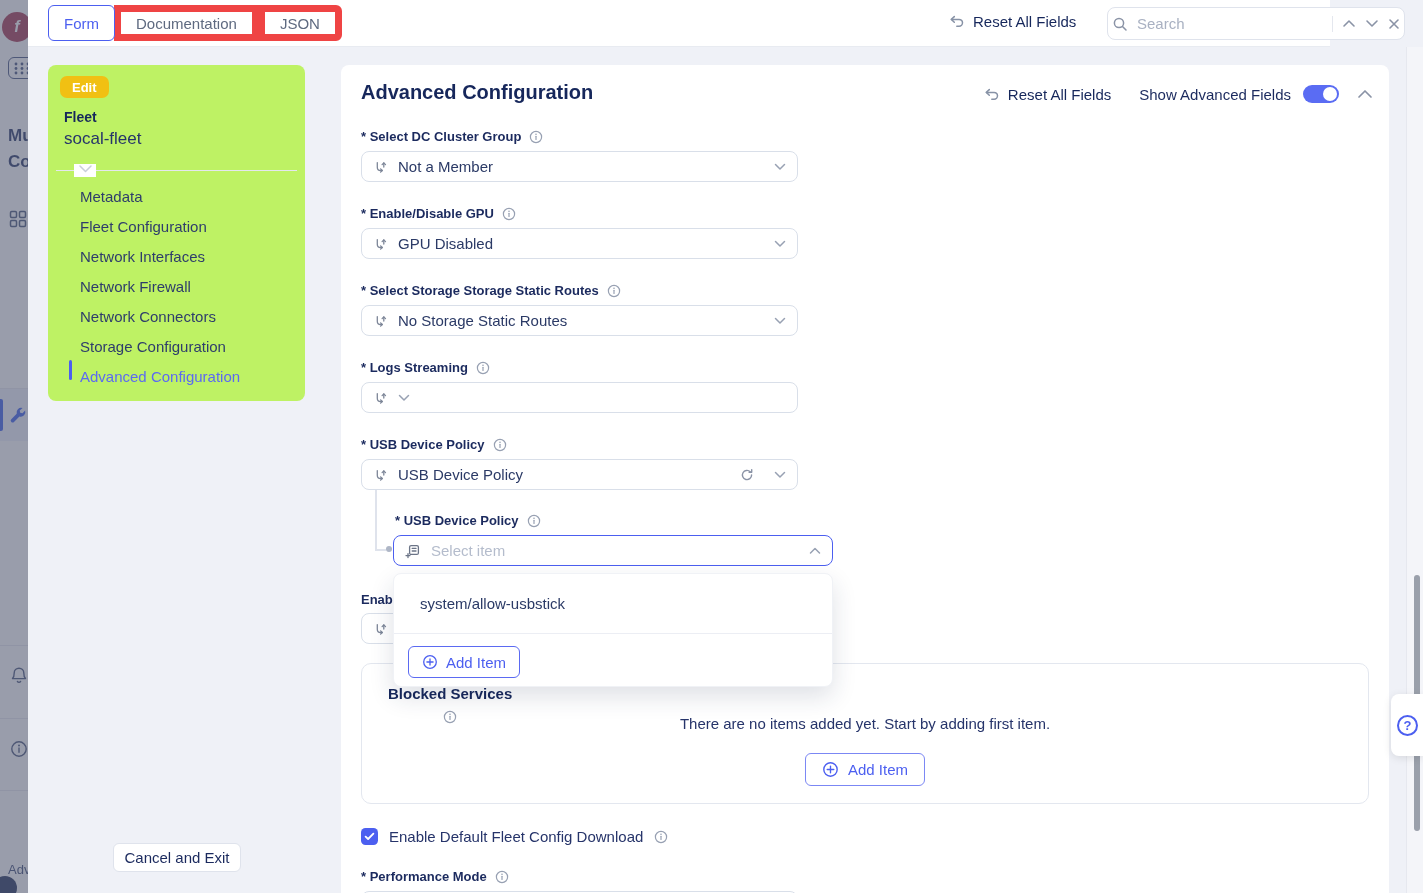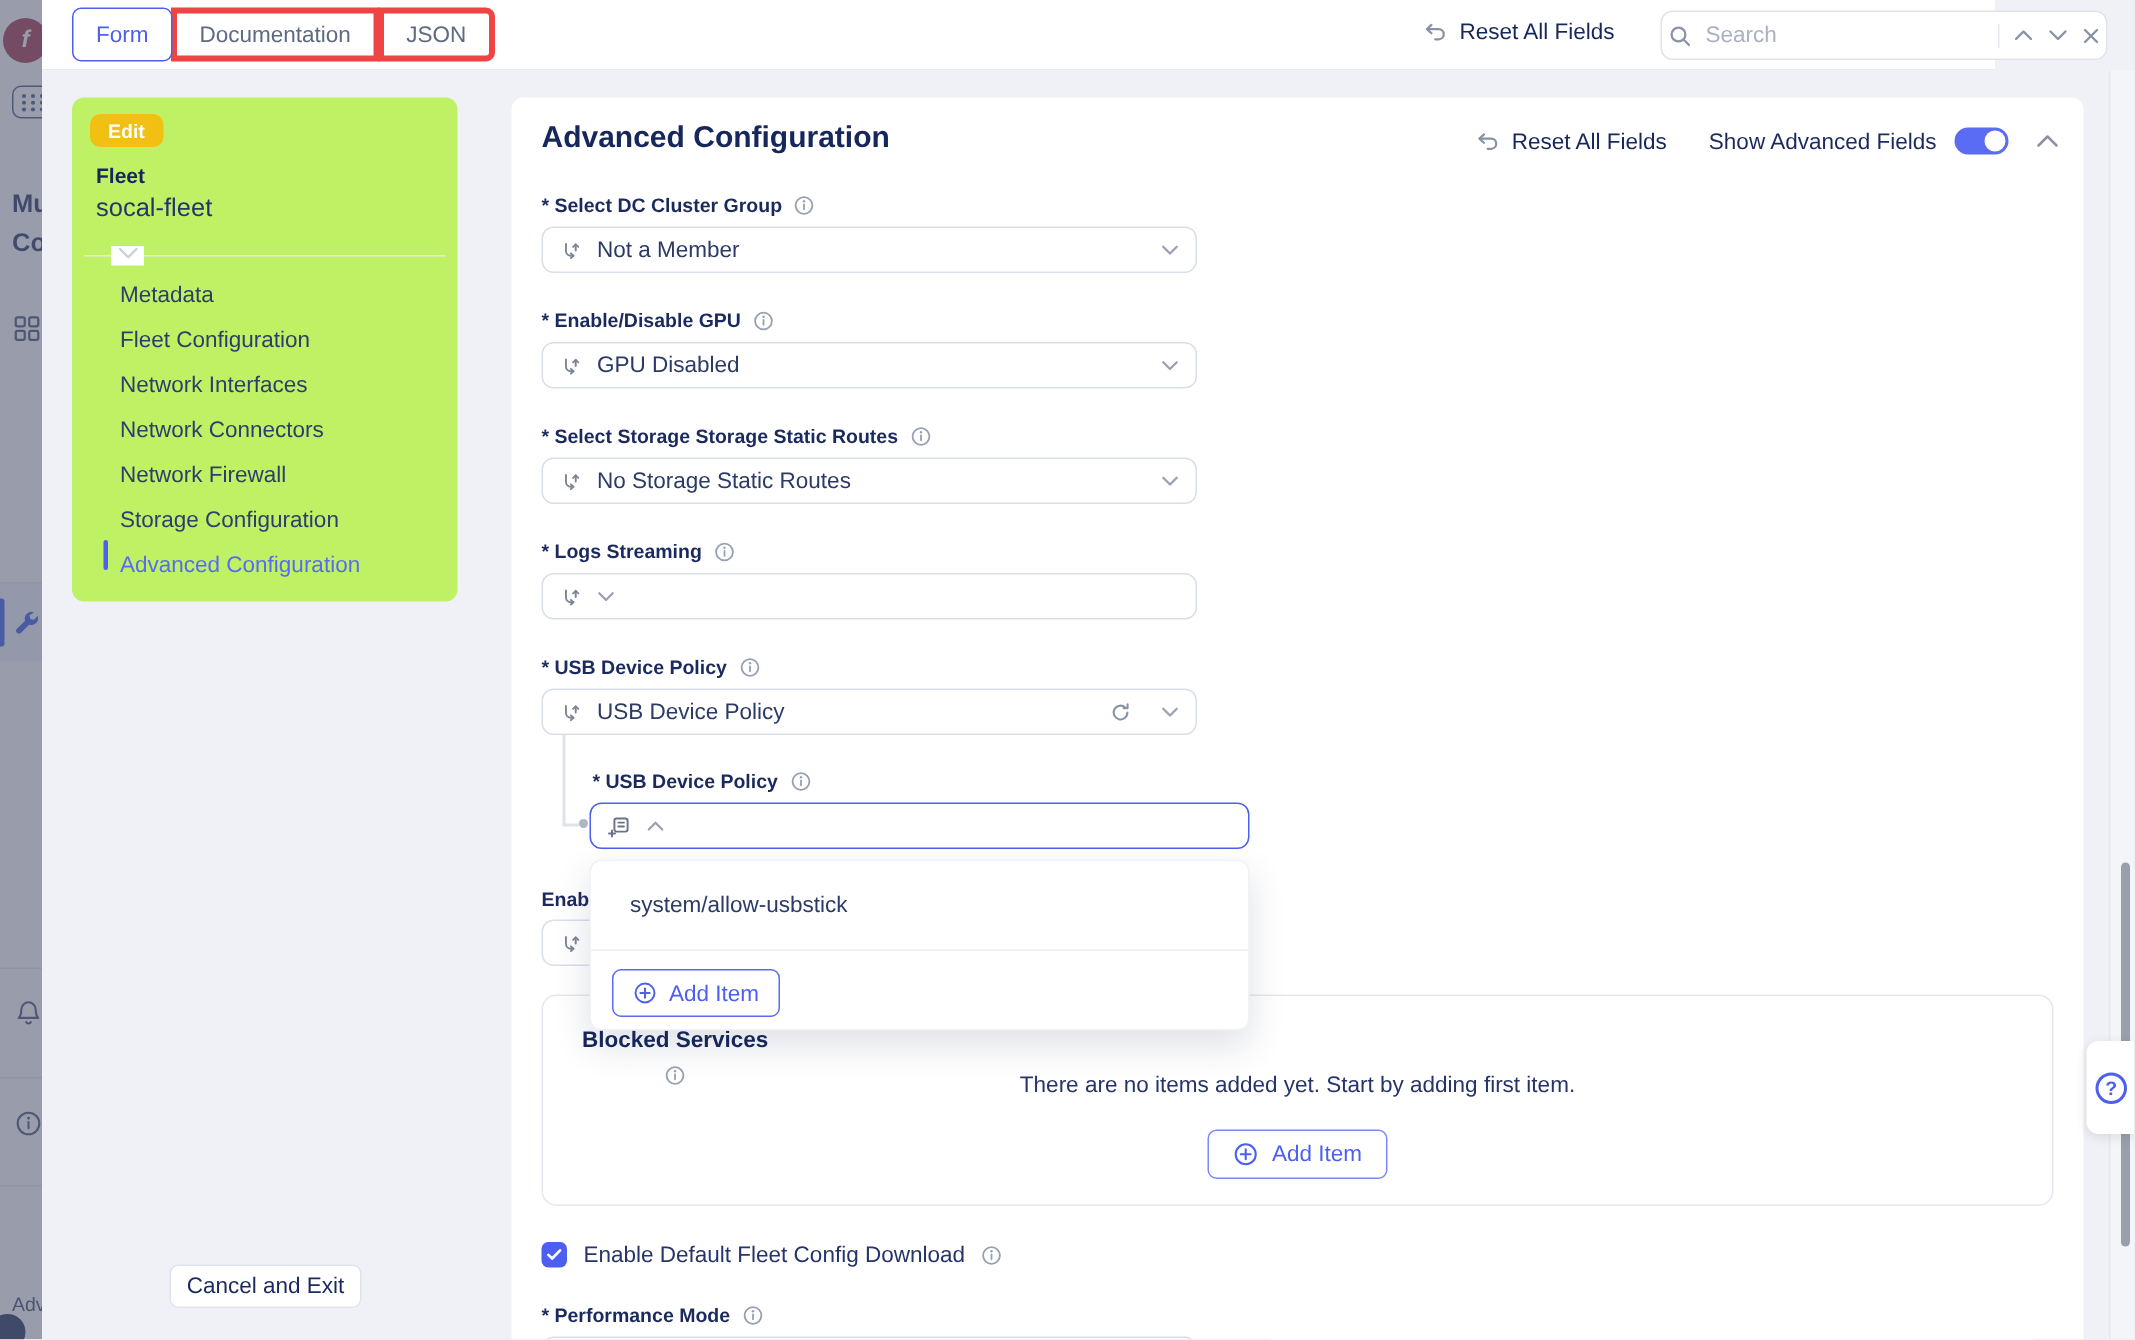--- a/index.html
+++ b/index.html
@@ -6,21 +6,21 @@
     --navy:#16275b; --navy2:#2b3a66; --accent:#4c5ff0; --accent2:#5b6af2;
     --border:#dbe0ea; --grayicon:#8a93a6; --ph:#b4bccc; --bg:#eff1f7;
   }
   *{margin:0;padding:0;box-sizing:border-box;}
   body{font-family:"Liberation Sans",sans-serif;background:#d8dbe3;}
   .frame{position:relative;width:1423px;height:893px;background:var(--bg);overflow:hidden;}
 
   
   .topbar{position:absolute;left:0;top:0;width:1330px;height:47px;background:#fff;border-bottom:1px solid #e8ebf1;}
   .tabs{position:absolute;left:48px;top:5px;display:flex;}
-  .tab{height:36px;display:flex;align-items:center;padding:0 15px;border:4px solid #ef4444;background:#fff;color:#5e6a80;font-size:15px;margin-left:-1px;cursor:pointer;}
+  .tab{height:36px;display:flex;align-items:center;padding:0 15px;border:7px solid #ef4444;background:#fff;color:#5e6a80;font-size:15px;margin-left:-1px;cursor:pointer;}
   .tab.active{border:1px solid var(--accent);color:var(--accent);border-radius:6px;position:relative;z-index:2;margin-left:0;}
   .tab.last{border-radius:0 6px 6px 0;}
   .tb-reset{position:absolute;left:947px;top:13px;display:flex;align-items:center;gap:9px;color:var(--navy);font-size:15px;cursor:pointer;}
   .searchbox{position:absolute;left:1107px;top:7px;width:298px;height:33px;border:1px solid #dfe3ec;border-radius:8px;background:#fff;display:flex;align-items:center;padding:0 4px;gap:9px;}
   .searchbox .ph{flex:1;color:#a9b1c2;font-size:15px;}
   .vline{width:1px;height:16px;background:#e4e7ee;}
 
   
   .sidecard{position:absolute;left:48px;top:65px;width:257px;height:336px;background:#bef264;border-radius:8px;}
   .badge{position:absolute;left:12px;top:11px;height:22px;padding:0 12px;background:#f1c013;border-radius:7px;color:#fff;font-weight:bold;font-size:13px;display:flex;align-items:center;}
@@ -148,24 +148,24 @@
       <div class="navitem">
           <span>Metadata</span>
         </div>
       <div class="navitem">
           <span>Fleet Configuration</span>
         </div>
       <div class="navitem">
           <span>Network Interfaces</span>
         </div>
       <div class="navitem">
+          <span>Network Firewall</span>
+        </div>
+      <div class="navitem">
           <span>Network Connectors</span>
-        </div>
-      <div class="navitem">
-          <span>Network Firewall</span>
         </div>
       <div class="navitem">
           <span>Storage Configuration</span>
         </div>
       <div class="navitem active">
         <span class="navbar-ind"></span>
         <span>Advanced Configuration</span>
       </div>
     </div>
   </div>
@@ -349,20 +349,21 @@
         </span>
     </div>
     <div class="sel focused" style="left:52px;top:470px;z-index:5">
       <span style="display:flex">
           <svg width="16" height="16" viewBox="0 0 16 16" fill="none" stroke="#6b7487" stroke-width="1.3" stroke-linecap="round" stroke-linejoin="round">
             <rect x="4.6" y="2.6" width="8.8" height="8.8" rx="1.5"></rect>
             <path d="M7.2 5.4 h3.8 M7.2 8 h3.8"></path>
             <path d="M3 10.6 v4 M1 12.6 h4"></path>
           </svg>
         </span>
+      <span class="val ph">Select item</span>
       <span style="display:flex">
           <svg width="12" height="8" viewBox="0 0 12 8" fill="none" stroke="#98a1b3" stroke-width="1.5" stroke-linecap="round" stroke-linejoin="round">
             <path d="M1.5 6 L6 1.5 L10.5 6"></path>
           </svg>
         </span>
     </div>
 
     <div class="flabel" style="left:20px;top:527px">
       <span>Enabl</span>
     </div>

